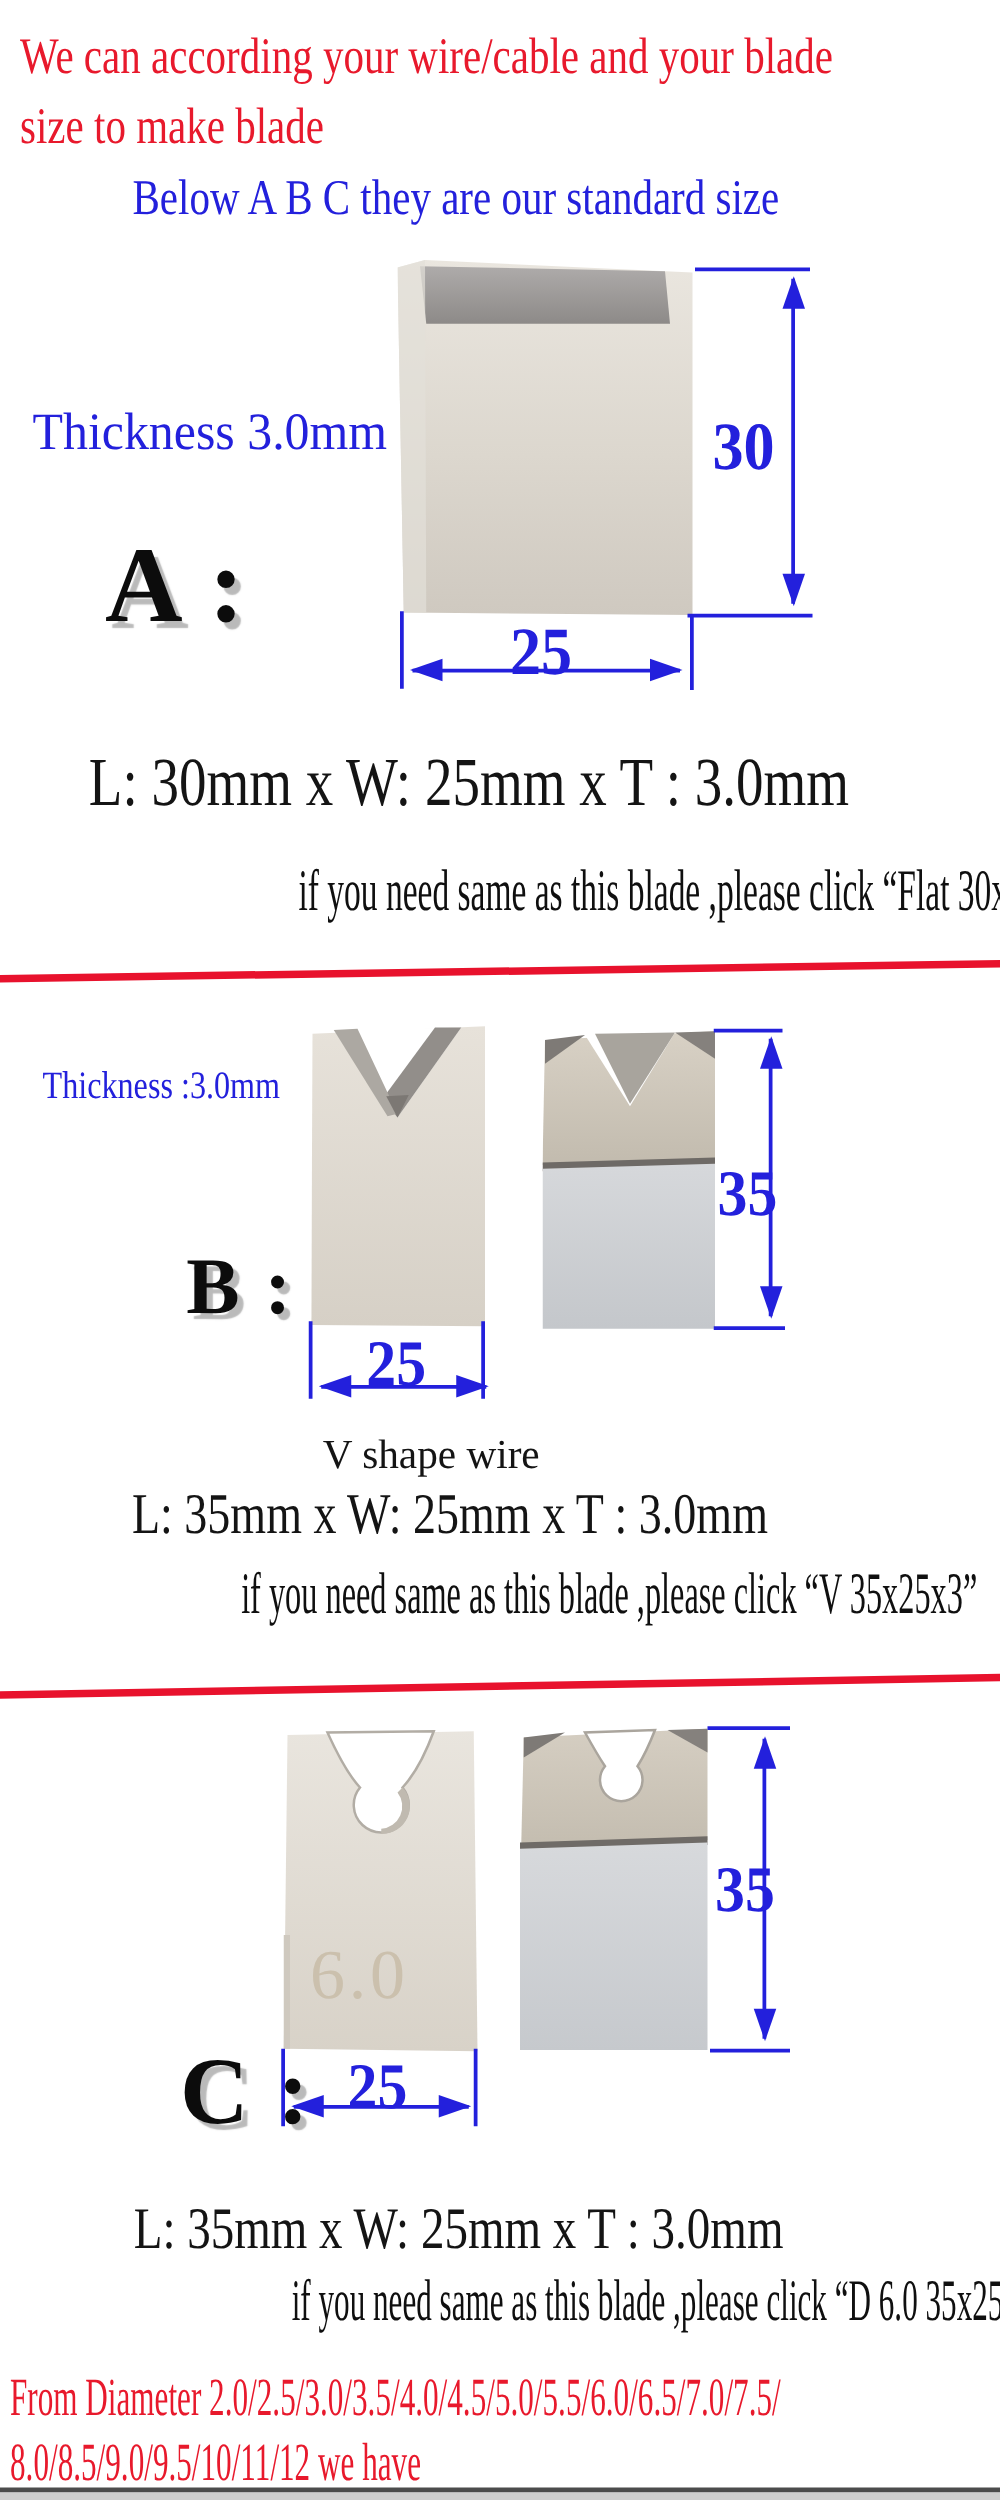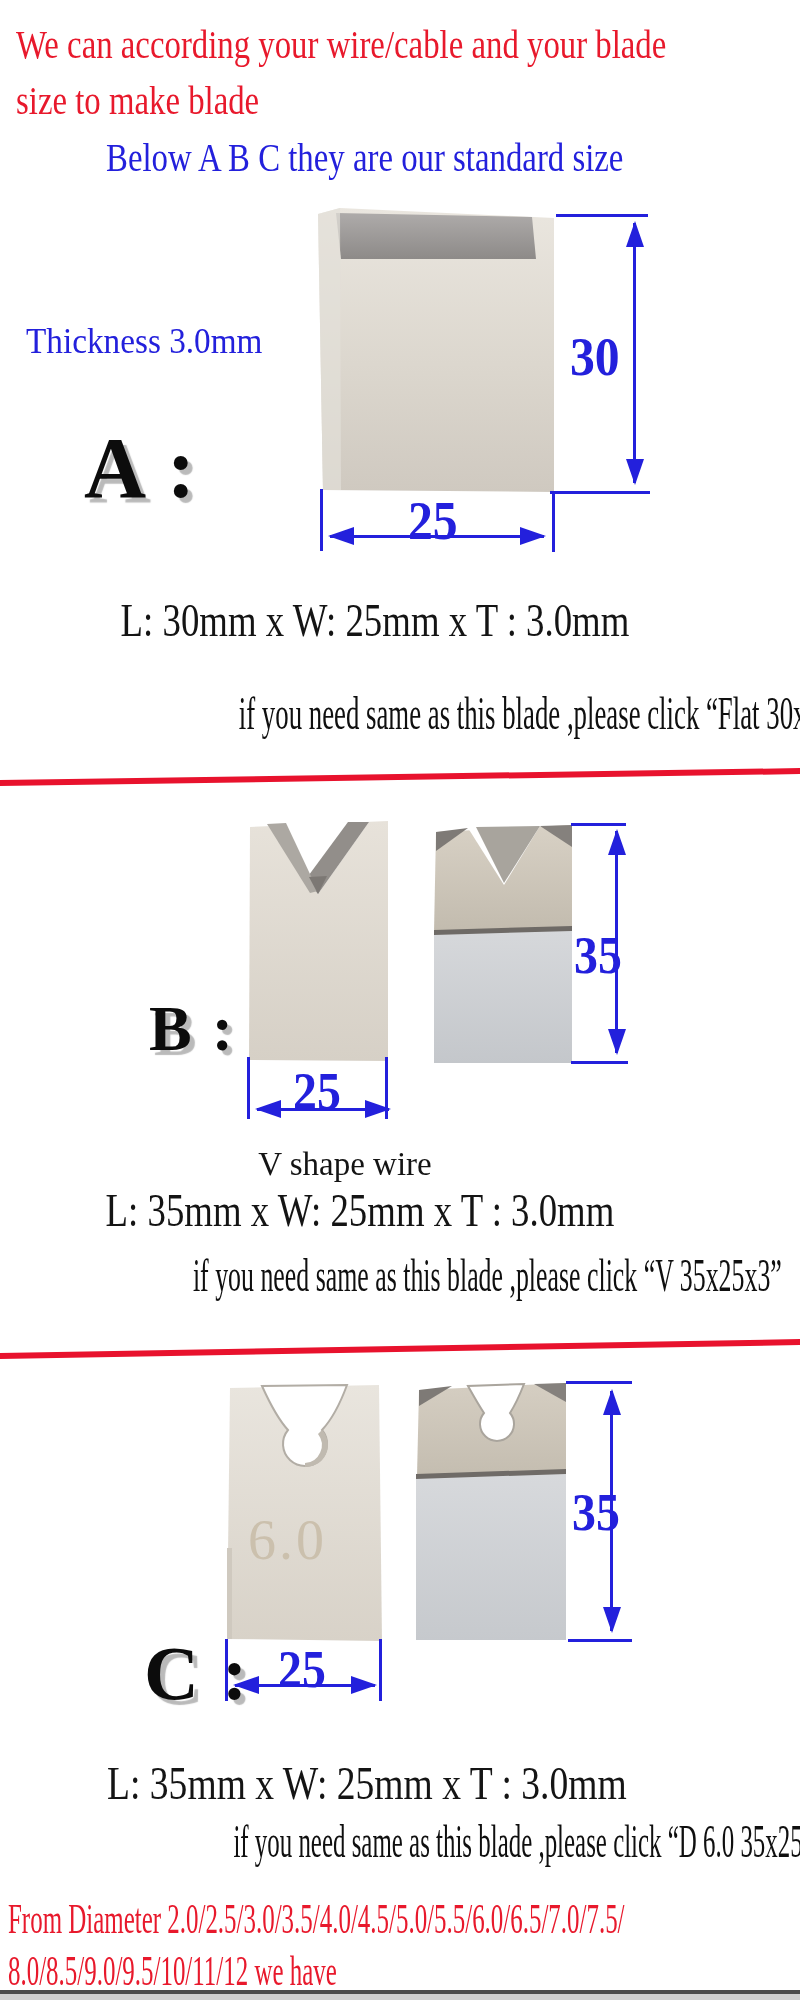--- a/index.html
+++ b/index.html
@@ -29,32 +29,32 @@
   .dim-label{color:var(--blue);font-weight:bold;}
   .tick{position:absolute;background:var(--blue);}
   .varrow{position:absolute;width:3px;background:var(--blue);}
   .harrow{position:absolute;height:3px;background:var(--blue);}
   .ah{position:absolute;width:0;height:0;}
   .ah-up{top:-2px;left:50%;margin-left:-9px;border-left:9px solid transparent;border-right:9px solid transparent;border-bottom:26px solid var(--blue);}
   .ah-down{bottom:-2px;left:50%;margin-left:-9px;border-left:9px solid transparent;border-right:9px solid transparent;border-top:26px solid var(--blue);}
   .ah-left{left:-2px;top:-8px;border-top:9px solid transparent;border-bottom:9px solid transparent;border-right:26px solid var(--blue);}
   .ah-right{right:-2px;top:-8px;border-top:9px solid transparent;border-bottom:9px solid transparent;border-left:26px solid var(--blue);}
   .divider{position:absolute;left:-6px;width:812px;height:6px;background:var(--divred);}
-  .engraving{color:#cbc0ad;letter-spacing:3px;}
+  .engraving{color:#cbc0ad;letter-spacing:3px;margin-top:40px;}
 </style>
 </head>
 <body>
 
 <div class="page">
 
   <div class="abs red nowrap" style="left:16px;top:20px;font-size:41px;"><span class="cond" style="transform:scaleX(.80);">We can according your wire/cable and your blade</span></div>
   <div class="abs blue nowrap" style="left:106px;top:134px;font-size:40px;"><span class="cond" style="transform:scaleX(.82);">Below A B C  they are our standard size</span></div>
   <div class="abs red nowrap" style="left:16px;top:76px;font-size:41px;"><span class="cond" style="transform:scaleX(.80);">size to make blade</span></div>
 
-  <div class="abs blue nowrap" style="left:26px;top:322px;font-size:35px;"><span class="cond" style="transform:scaleX(.95);">Thickness 3.0mm</span></div>
+  <div class="abs blue nowrap" style="left:26px;top:322px;font-size:42px;"><span class="cond" style="transform:scaleX(.95);">Thickness 3.0mm</span></div>
   <div class="abs big-label nowrap" style="left:84px;top:418px;font-size:86px;">A :</div>
 
   <svg class="abs" style="left:318px;top:204px;" width="238" height="292" viewBox="0 0 238 292">
     <defs>
       <linearGradient id="gA" x1="0" y1="0" x2="0" y2="1">
         <stop offset="0" stop-color="#eae6df"></stop>
           <stop offset="0.55" stop-color="#dcd7ce"></stop>
           <stop offset="1" stop-color="#cfc9c0"></stop>
       </linearGradient>
       <linearGradient id="gAs" x1="0" y1="0" x2="0" y2="1">
@@ -76,25 +76,26 @@
   <div class="abs dim-label nowrap" style="left:570px;top:326px;font-size:54px;"><span class="cond" style="transform:scaleX(.92);">30</span></div>
 
   <div class="tick" style="left:320px;top:489px;width:3px;height:62px;"></div>
   <div class="tick" style="left:552px;top:492px;width:3px;height:60px;"></div>
   <div class="harrow" style="left:330px;top:535px;width:214px;">
     <div class="ah ah-left"></div>
     <div class="ah ah-right"></div>
   </div>
   <div class="abs dim-label nowrap" style="left:408px;top:490px;font-size:54px;"><span class="cond" style="transform:scaleX(.92);">25</span></div>
 
-  <div class="row ink" style="top:594px;font-size:46px;text-align:center;"><span class="cond" style="transform:scaleX(.80);left:-25px;">L: 30mm x W: 25mm x T : 3.0mm</span></div>
+  <div class="row ink" style="top:594px;font-size:55px;text-align:center;"><span class="cond" style="transform:scaleX(.80);left:-25px;">L: 30mm x W: 25mm x T : 3.0mm</span></div>
   <div class="row" style="top:686px;font-size:47px;color:#0f0f0f;"><span class="cond" style="transform:scaleX(.57);left:0;">if you need same as this blade ,please click “Flat 30x25x3”</span></div>
 
   <div class="divider" style="top:774px;transform:rotate(-0.85deg);"></div>
 
+  <div class="abs blue nowrap" style="left:34px;top:850px;font-size:31px;"><span class="cond" style="transform:scaleX(.83);">Thickness :3.0mm</span></div>
   <div class="abs big-label nowrap" style="left:149px;top:992px;font-size:64px;">B :</div>
 
   <svg class="abs" style="left:249px;top:820px;" width="140" height="242" viewBox="0 0 140 242">
     <defs>
       <linearGradient id="gB1" x1="0" y1="0" x2="0" y2="1">
         <stop offset="0" stop-color="#e7e2da"></stop>
           <stop offset="1" stop-color="#d6d0c6"></stop>
       </linearGradient>
     </defs>
     <polygon points="1,7 139,1 139,241 0,240" fill="url(#gB1)"></polygon>

